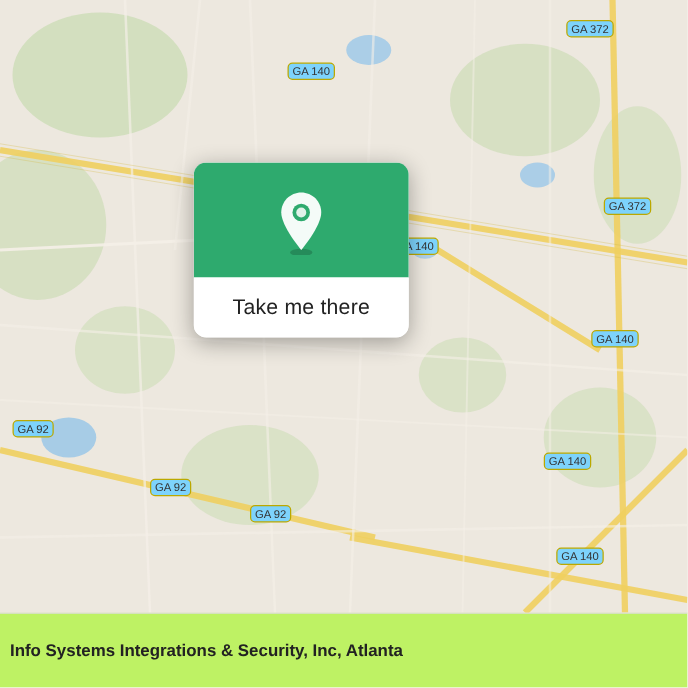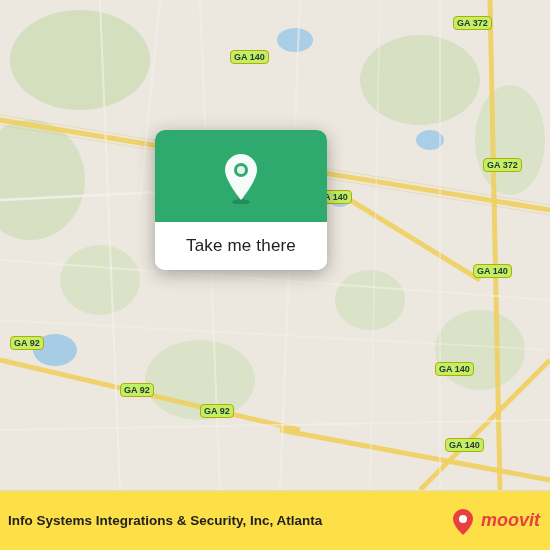--- a/index.html
+++ b/index.html
@@ -67,21 +67,21 @@
       background: white;
       border: none;
       cursor: pointer;
       letter-spacing: 0.01em;
     }
 
     
     #bottom-bar {
       width: 550px;
       height: 60px;
-      background: #fde047;
+      background: #bef264;
       border-top: 1px solid #ddd;
       display: flex;
       align-items: center;
       justify-content: space-between;
       padding: 0 10px 0 8px;
     }
 
     #attribution {
       font-size: 10px;
       color: #888;
@@ -116,25 +116,25 @@
     #moovit-text {
       font-size: 18px;
       font-weight: 700;
       color: #e84040;
       font-style: italic;
     }
 
     
     .road-badge {
       position: absolute;
-      background: #bef264;
+      background: #7dd3fc;
       border: 1.5px solid #bba800;
       border-radius: 4px;
       font-size: 9px;
-      font-weight: bold;
+      font-weight: normal;
       color: #333;
       padding: 1px 3px;
       white-space: nowrap;
       z-index: 5;
     }
   </style>
 </head>
 <body>
 
 <div id="map-container">
@@ -206,21 +206,13 @@
       </svg>
     </div>
     <button id="take-me-there-btn">Take me there</button>
   </div>
 </div>
 
 <div id="bottom-bar">
   <div id="bottom-left">
     <span id="place-name">Info Systems Integrations &amp; Security, Inc, Atlanta</span>
   </div>
-  <div id="moovit-logo-area">
-
-    <svg id="moovit-pin" viewBox="0 0 28 28" xmlns="http://www.w3.org/2000/svg">
-      <path d="M14 2C8.48 2 4 6.48 4 12c0 7 10 16 10 16s10-9 10-16C24 6.48 19.52 2 14 2z" fill="#e84040"></path>
-      <circle cx="14" cy="12" r="4" fill="white"></circle>
-    </svg>
-    <span id="moovit-text">moovit</span>
-  </div>
 </div>
 
 </body></html>

